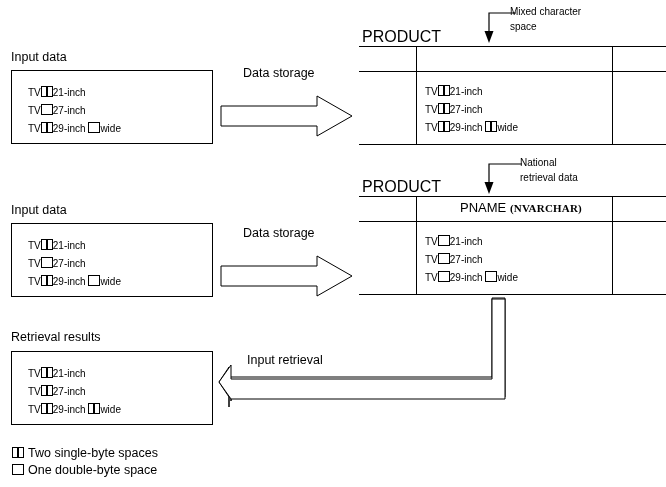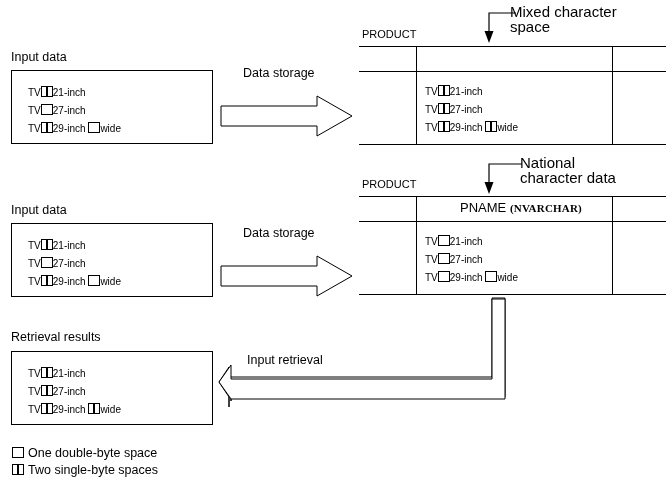--- a/index.html
+++ b/index.html
@@ -25,21 +25,21 @@
     line-height: 14px;
     white-space: nowrap;
     color: #000;
   }
   .arrow-label {
     font-size: 12.5px;
     line-height: 15px;
     white-space: nowrap;
   }
   .callout-label {
-    font-size: 15px;
+    font-size: 10px;
     line-height: 15px;
     white-space: nowrap;
   }
 
   
   .databox {
     border: 1px solid #000;
     background: #fff;
     box-sizing: border-box;
   }
@@ -62,21 +62,21 @@
   .sb { width: 6px;  height: 11px; }
   .db { width: 12px; height: 11px; }
   .sb + .sb { margin-left: 0px; }
 
   
   .tbl { position: absolute; }
   .tbl .hline { position: absolute; height: 0; border-top: 1px solid #000; }
   .tbl .vline { position: absolute; width: 0; border-left: 1px solid #000; }
   .tbl-title {
     position: absolute;
-    font-size: 11px;
+    font-size: 16px;
     white-space: nowrap;
   }
   .colhead {
     position: absolute;
     font-size: 13px;
     white-space: nowrap;
   }
   .colhead .tname { font-family: "Liberation Sans", sans-serif; }
   .colhead .ttype {
     font-family: "Liberation Serif", serif;
@@ -154,21 +154,21 @@
     </div>
 
   <div class="arrow-label abs" style="left:243px; top:226px;">Data storage</div>
   <div class="abs" style="left:221px; top:256px;">
     <svg width="132" height="42" viewBox="0 0 132 42">
       <polygon points="0,10 96,10 96,0 131,20 96,40 96,30 0,30" fill="#ffffff" stroke="#000000" stroke-width="1"></polygon>
     </svg>
   </div>
 
   <div class="callout-label abs" style="left:520px; top:155px;">National</div>
-  <div class="callout-label abs" style="left:520px; top:170px;">character data</div>
+  <div class="callout-label abs" style="left:520px; top:170px;">retrieval data</div>
   <div class="abs" style="left:484px; top:163px;">
     <svg width="40" height="34" viewBox="0 0 40 34">
       <path d="M38,1 L5,1 L5,20" fill="none" stroke="#000000" stroke-width="1.2"></path>
       <polygon points="5,31 0.5,19 9.5,19" fill="#000000"></polygon>
     </svg>
   </div>
 
   <div class="tbl-title abs" style="left:362px; top:178px;">PRODUCT</div>
 
   <div class="tbl" style="left:359px; top:196px; width:307px; height:78px;">
@@ -205,17 +205,17 @@
 
   <div class="caption abs" style="left:11px; top:330px;">Retrieval results</div>
   <div class="databox abs" style="left:11px; top:351px; width:202px; height:74px;"></div>
   <div class="datalines" style="left:28px; top:365px;">
       <span class="dline"><span>TV</span><span class="sb"></span><span class="sb"></span><span>21-inch</span></span>
       <span class="dline"><span>TV</span><span class="sb"></span><span class="sb"></span><span>27-inch</span></span>
       <span class="dline"><span>TV</span><span class="sb"></span><span class="sb"></span><span>29-inch</span><span>&nbsp;</span><span class="sb"></span><span class="sb"></span><span>wide</span></span>
     </div>
 
   <div class="legend" style="left:12px; top:445px;">
+      <div class="lrow"><span class="sb"></span><span class="sb"></span><span class="ltext">Two single-byte spaces</span></div>
       <div class="lrow"><span class="db"></span><span class="ltext">One double-byte space</span></div>
-      <div class="lrow"><span class="sb"></span><span class="sb"></span><span class="ltext">Two single-byte spaces</span></div>
     </div>
 
 </div>
 
 </body></html>

